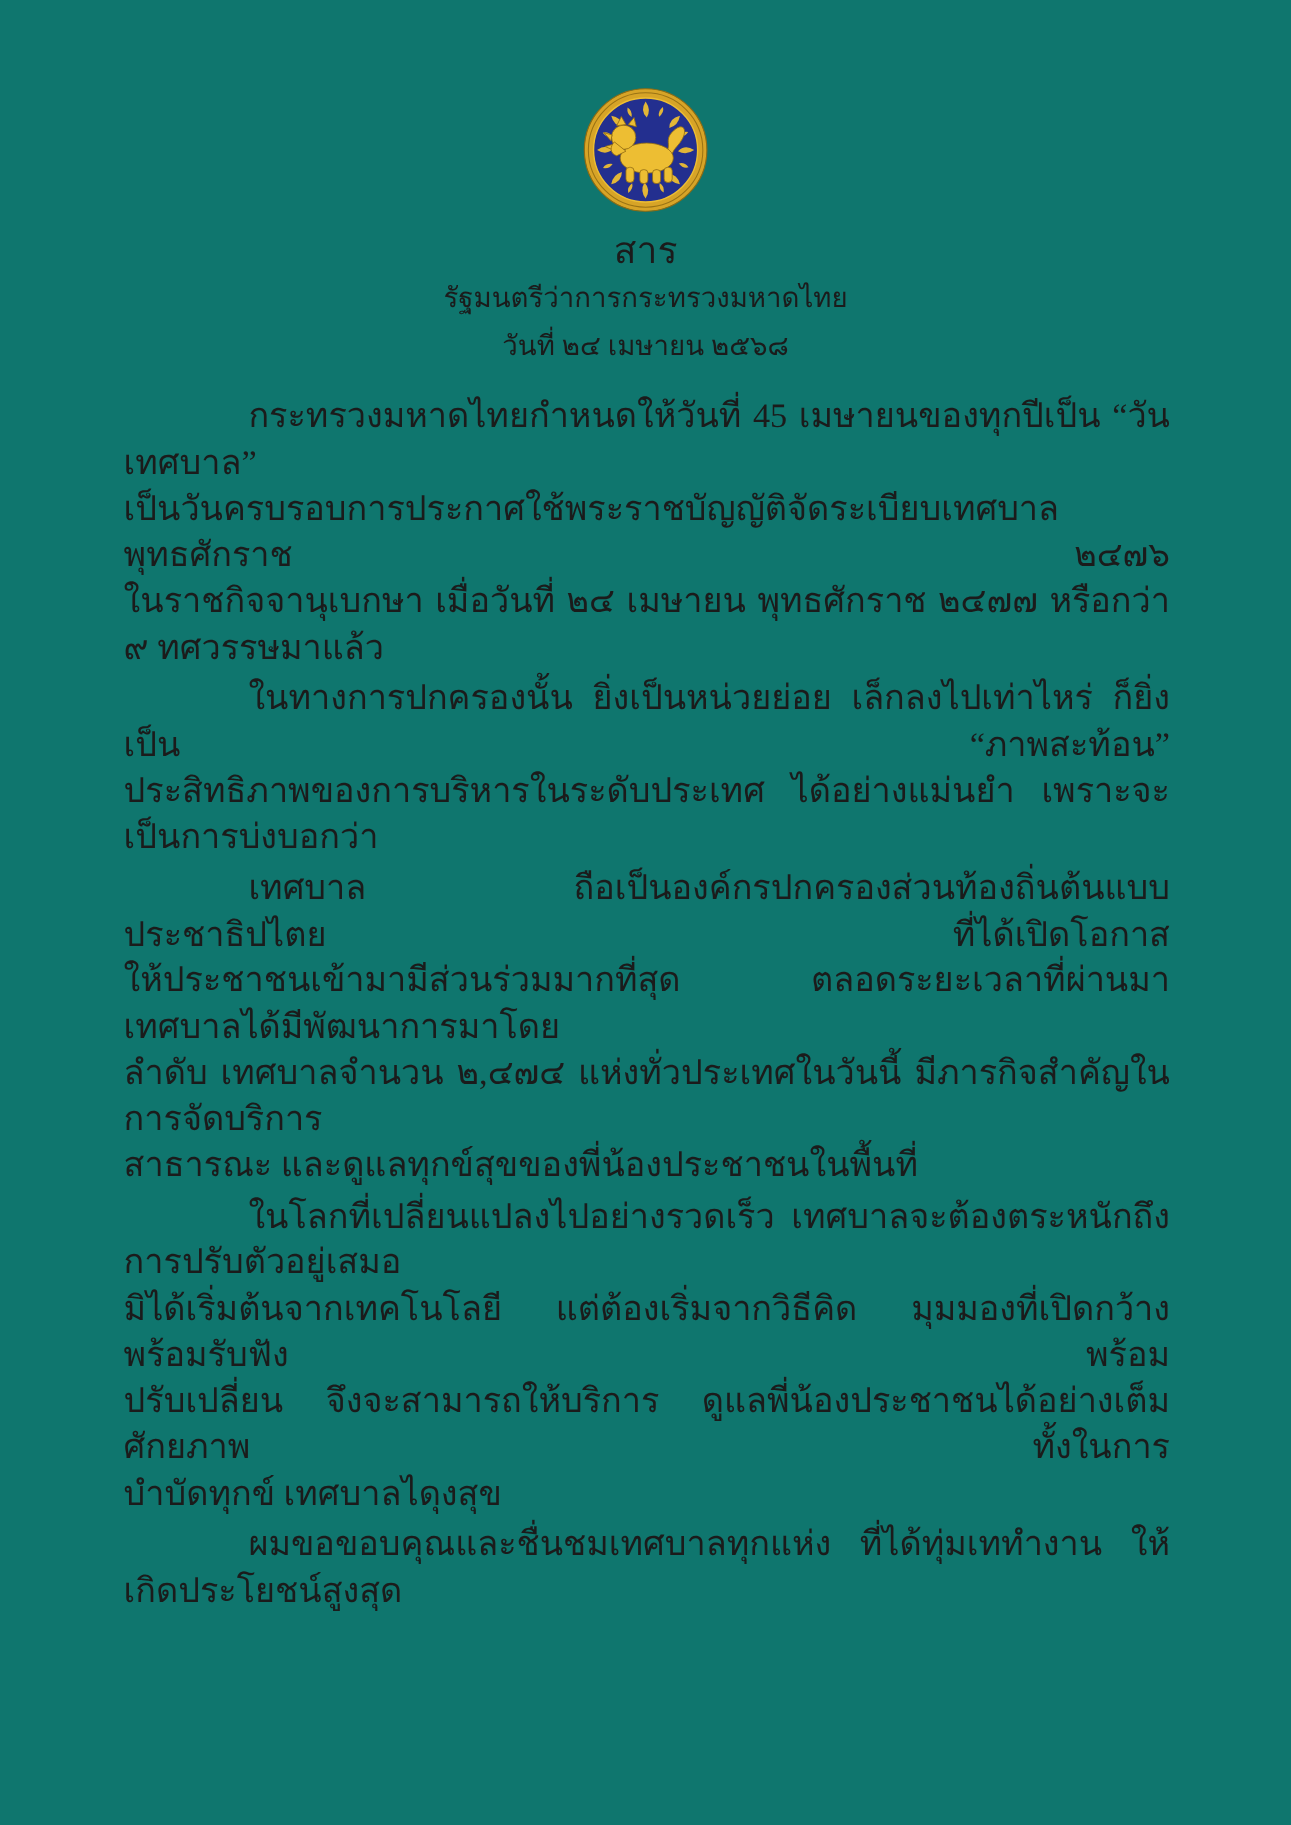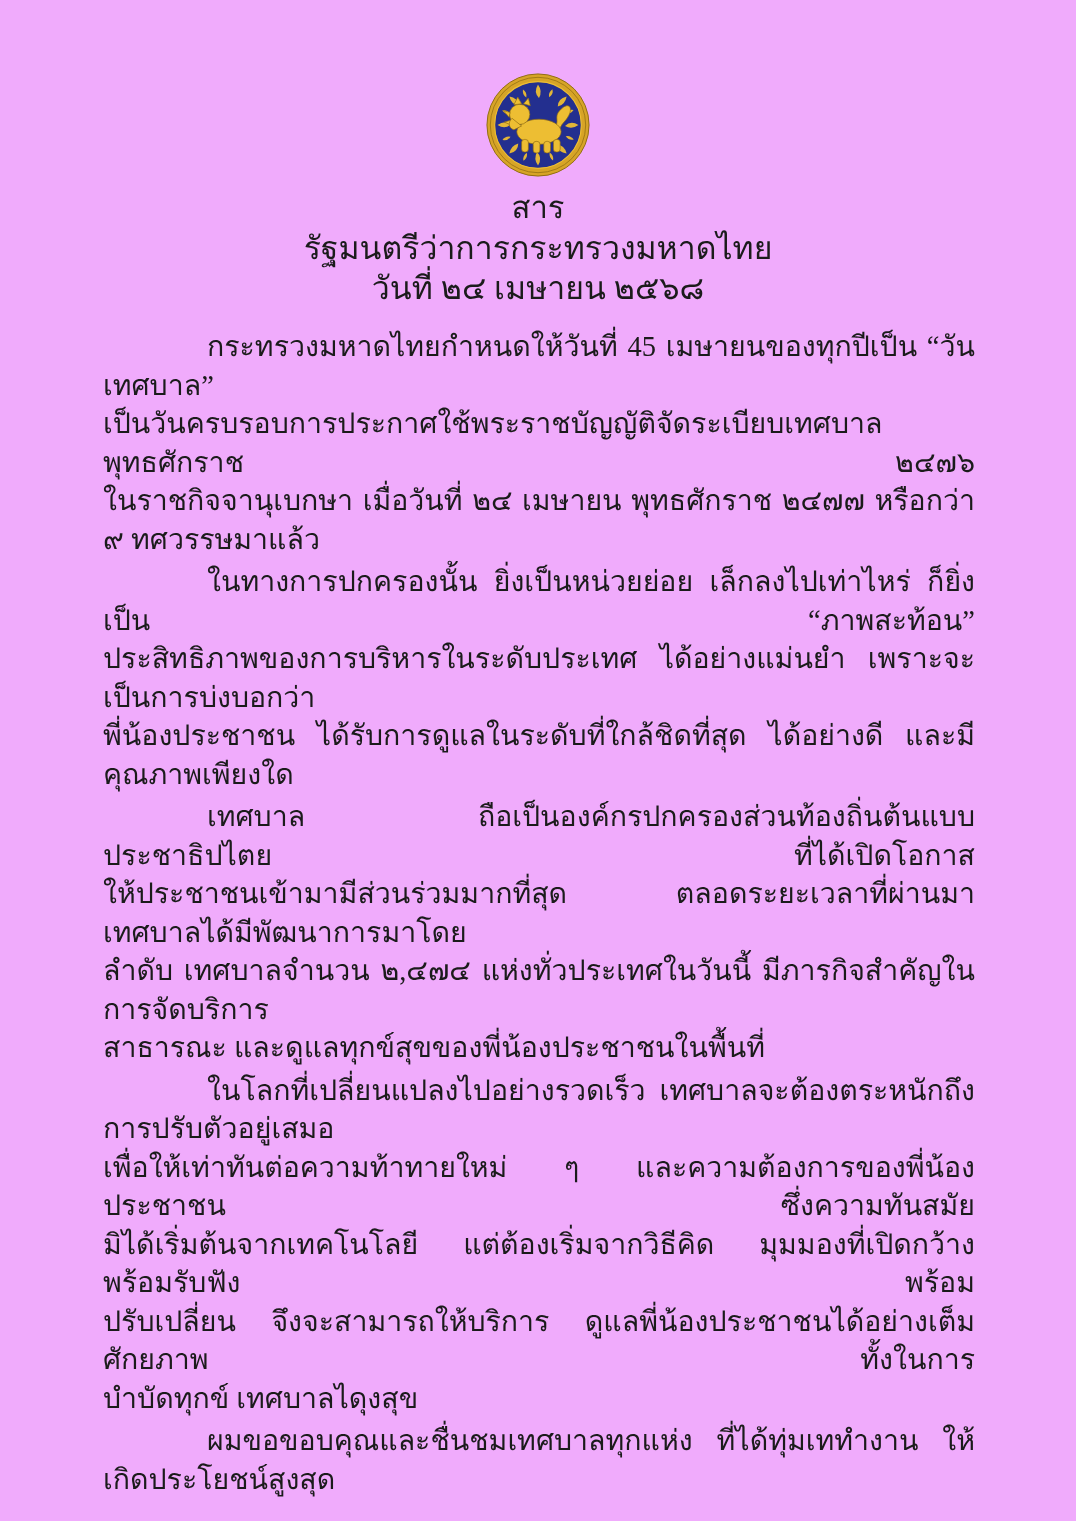--- a/index.html
+++ b/index.html
@@ -1,29 +1,29 @@
 <!DOCTYPE html>
 <html><head>
 <meta charset="utf-8">
 <style>
   html,body { margin:0; padding:0; background:#ffffff; }
   .page {
     position:relative;
     width:1076px; height:1521px;
     margin:0 auto;
-    background:#f0abfc;
+    background:#0f766e;
     color:#1b1b1b;
     font-family:"Liberation Serif","DejaVu Serif",serif;
     overflow:hidden;
   }
   .emblem-wrap { padding-top:72px; text-align:center; }
   .emblem-wrap svg { display:inline-block; }
 
   .header { text-align:center; margin-top:6px; }
-  .header-line { font-size:32px; line-height:40px; font-weight:normal; }
+  .header-line { font-size:23px; line-height:40px; font-weight:normal; }
   .doc-type { font-size:31px; }
 
   .letter-body {
     margin:20px 101px 0 103px;
     font-size:28.5px;
   }
   .paragraph { margin:0 0 4px 0; }
   .line {
     line-height:38.5px;
     text-align:justify;
@@ -93,31 +93,29 @@
 
   <div class="letter-body">
       <div class="paragraph">
         <div class="line first">กระทรวงมหาดไทยกำหนดให้วันที่ 45 เมษายนของทุกปีเป็น “วันเทศบาล”</div>
         <div class="line">เป็นวันครบรอบการประกาศใช้พระราชบัญญัติจัดระเบียบเทศบาล พุทธศักราช ๒๔๗๖</div>
         <div class="line last">ในราชกิจจานุเบกษา เมื่อวันที่ ๒๔ เมษายน พุทธศักราช ๒๔๗๗ หรือกว่า ๙ ทศวรรษมาแล้ว</div>
       </div>
       <div class="paragraph">
         <div class="line first">ในทางการปกครองนั้น ยิ่งเป็นหน่วยย่อย เล็กลงไปเท่าไหร่ ก็ยิ่งเป็น “ภาพสะท้อน”</div>
         <div class="line">ประสิทธิภาพของการบริหารในระดับประเทศ ได้อย่างแม่นยำ เพราะจะเป็นการบ่งบอกว่า</div>
-        <div class="line last">พี่น้องประชาชน ได้รับการดูแลในระดับที่ใกล้ชิดที่สุด ได้อย่างดี และมีคุณภาพเพียงใด</div>
       </div>
       <div class="paragraph">
         <div class="line first">เทศบาล ถือเป็นองค์กรปกครองส่วนท้องถิ่นต้นแบบประชาธิปไตย ที่ได้เปิดโอกาส</div>
         <div class="line">ให้ประชาชนเข้ามามีส่วนร่วมมากที่สุด ตลอดระยะเวลาที่ผ่านมา เทศบาลได้มีพัฒนาการมาโดย</div>
         <div class="line">ลำดับ เทศบาลจำนวน ๒,๔๗๔ แห่งทั่วประเทศในวันนี้ มีภารกิจสำคัญในการจัดบริการ</div>
         <div class="line last">สาธารณะ และดูแลทุกข์สุขของพี่น้องประชาชนในพื้นที่</div>
       </div>
       <div class="paragraph">
         <div class="line first">ในโลกที่เปลี่ยนแปลงไปอย่างรวดเร็ว เทศบาลจะต้องตระหนักถึงการปรับตัวอยู่เสมอ</div>
-        <div class="line">เพื่อให้เท่าทันต่อความท้าทายใหม่ ๆ และความต้องการของพี่น้องประชาชน ซึ่งความทันสมัย</div>
         <div class="line">มิได้เริ่มต้นจากเทคโนโลยี แต่ต้องเริ่มจากวิธีคิด มุมมองที่เปิดกว้าง พร้อมรับฟัง พร้อม</div>
         <div class="line">ปรับเปลี่ยน จึงจะสามารถให้บริการ ดูแลพี่น้องประชาชนได้อย่างเต็มศักยภาพ ทั้งในการ</div>
         <div class="line last">บำบัดทุกข์ เทศบาลไดุงสุข</div>
       </div>
       <div class="paragraph">
         <div class="line first">ผมขอขอบคุณและชื่นชมเทศบาลทุกแห่ง ที่ได้ทุ่มเททำงาน ให้เกิดประโยชน์สูงสุด</div>
       </div>
     </div>
 
 </div>

